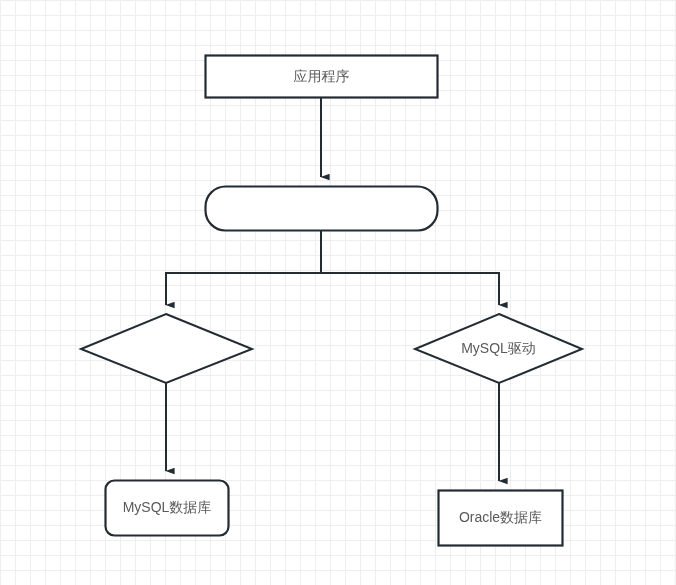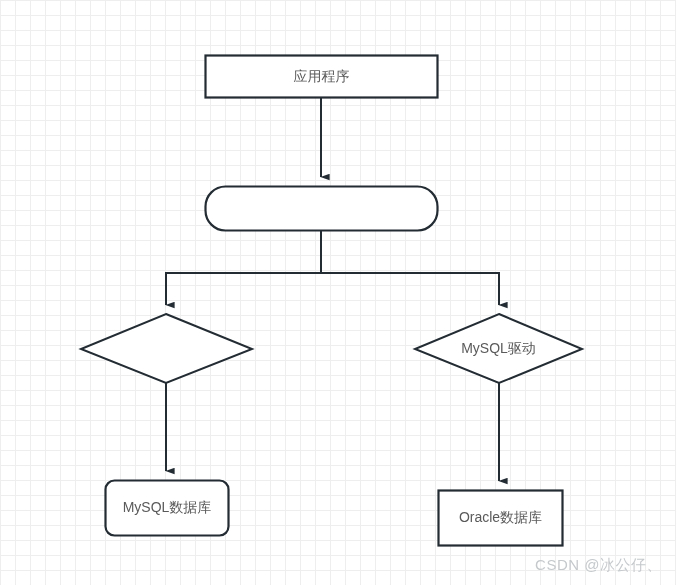--- a/index.html
+++ b/index.html
@@ -91,15 +91,14 @@
   <div class="node-label" style="left:205px; top:55px; width:233px; height:43px;">应用程序</div>
 
 
 
   <div class="node-label" style="left:415px; top:331px; width:167px; height:36px;">MySQL驱动</div>
 
   <div class="node-label" style="left:105px; top:480px; width:124px; height:56px;text-align:right;">MySQL数据库</div>
 
   <div class="node-label" style="left:438px; top:490px; width:125px; height:56px;">Oracle数据库</div>
 
-  <div id="watermark">CSDN @冰公仔、</div>
 
 </div>
 
 </body></html>

